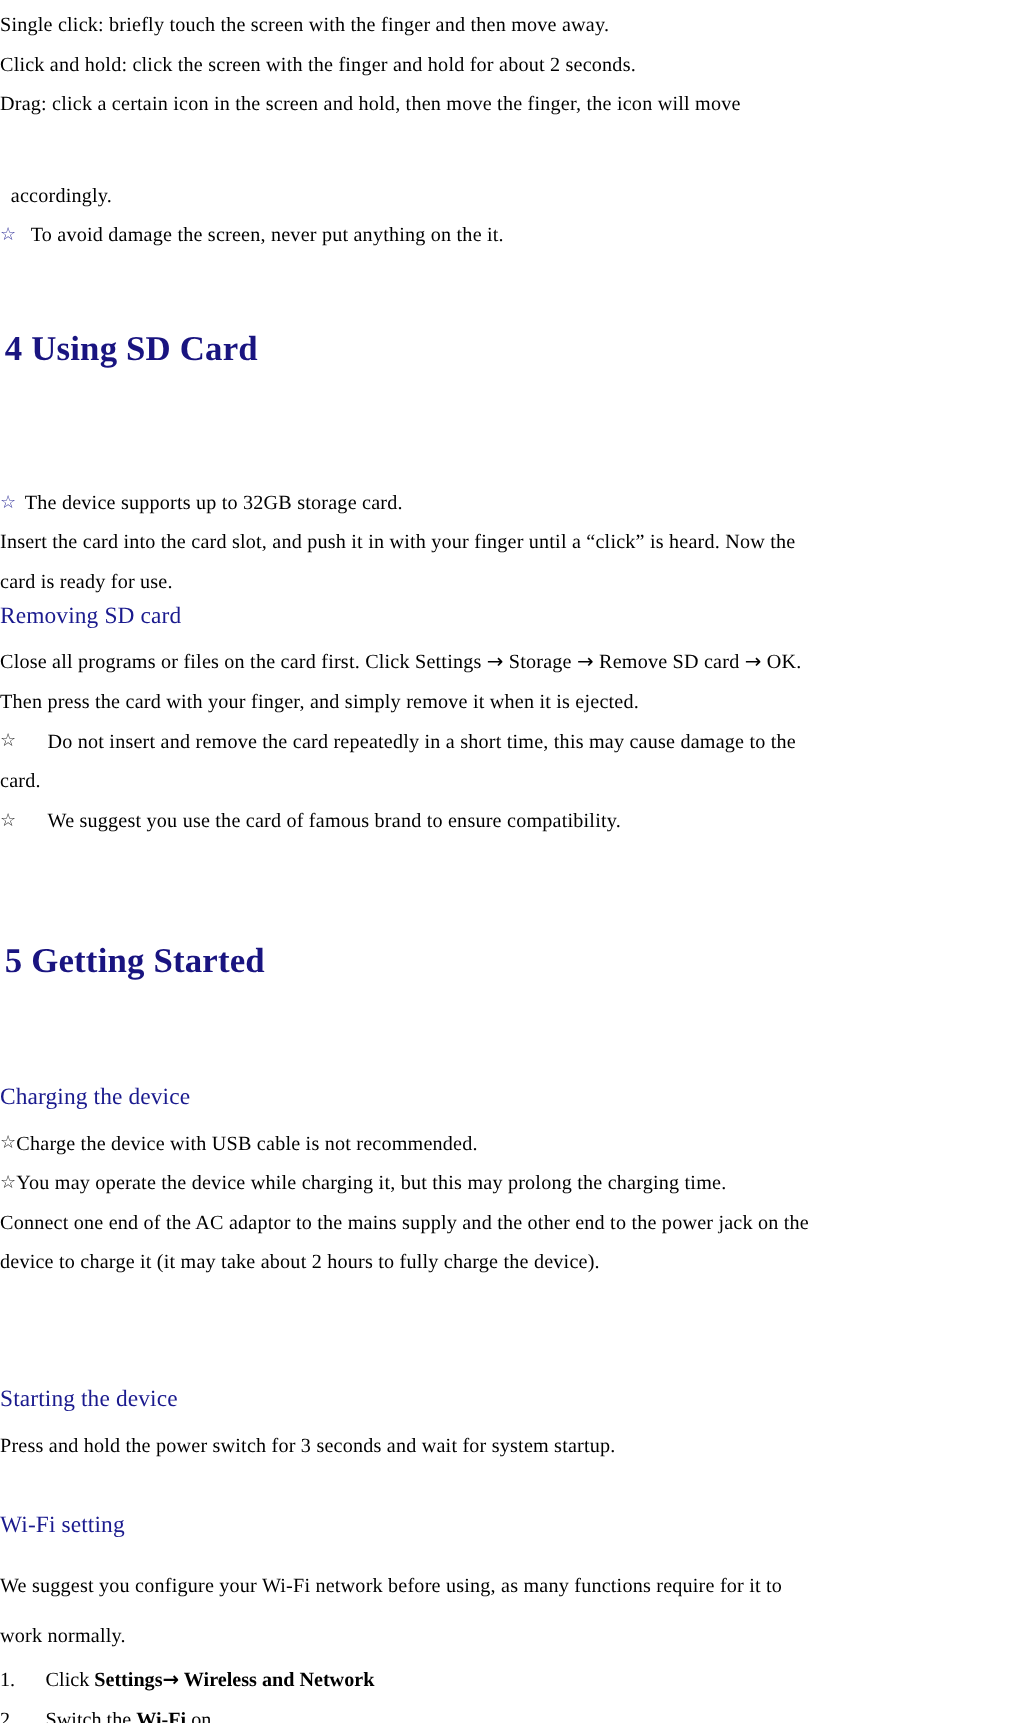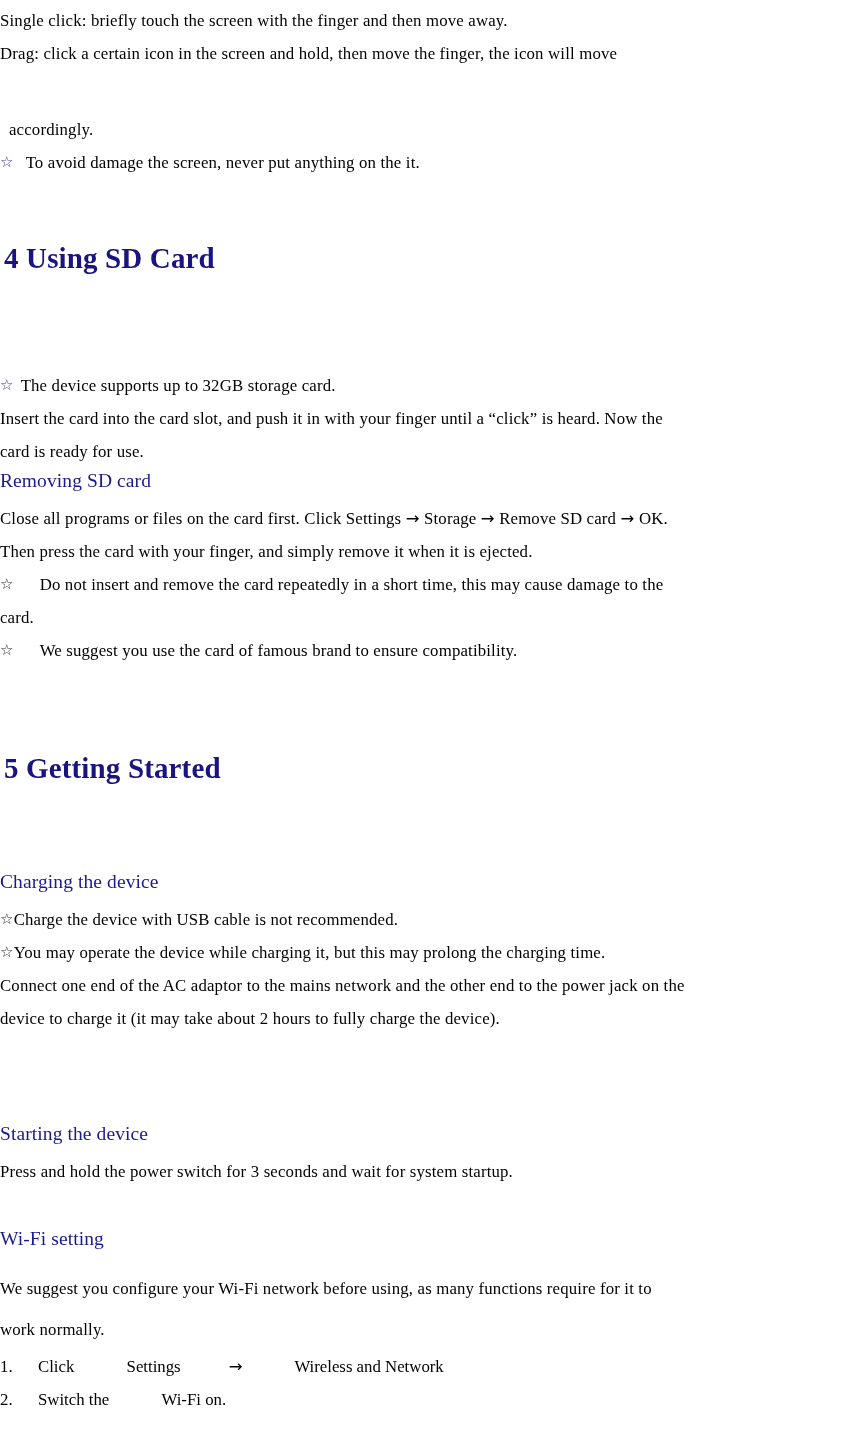--- a/index.html
+++ b/index.html
@@ -70,21 +70,21 @@
   .star-gap-wide { margin-right: 12px; }
   .star-gap-med  { margin-right: 7px; }
   .star-gap-none { margin-right: 0px; }
 
   
   .arrow-thin {
     font-family: "DejaVu Sans", sans-serif;
     font-size: 16.5px;
   }
 
-  b, .b { font-weight: normal; margin-left: 48px; }
+  b, .b { font-weight: bold; }
 
   
   .numlist { margin: 0; padding: 0; list-style: none; }
   .numrow {
     font-size: 16.8px;
     line-height: 33px;
     display: block;
     white-space: pre;
   }
   .numrow .num { display: inline-block; width: 38px; }
@@ -111,20 +111,21 @@
 </style>
 </head>
 <body>
 
 <div class="page">
 
   <div class="sp-4"></div>
 
   <p class="line">Single click: briefly touch the screen with the finger and then move away.</p>
 
+  <p class="line">Click and hold: click the screen with the finger and hold for about 2 seconds.</p>
 
   <p class="line">Drag: click a certain icon in the screen and hold, then move the finger, the icon will move</p>
 
   <p class="line indent-sm">accordingly.</p>
 
   <p class="line"><span class="star star-blue star-gap-wide">☆</span><span>To avoid damage the screen, never put anything on the it.</span></p>
 
   <div class="sp-60"></div>
 
   <h1 class="h-major">4 Using SD Card</h1>
@@ -157,21 +158,21 @@
   <div class="sp-60"></div>
   <div class="sp-22"></div>
 
   <h2 class="h-minor">Charging the device</h2>
   <div class="sp-8"></div>
 
   <p class="line"><span class="star star-black star-gap-none">☆</span><span>Charge the device with USB cable is not recommended.</span></p>
 
   <p class="line"><span class="star star-black star-gap-none">☆</span><span>You may operate the device while charging it, but this may prolong the charging time.</span></p>
 
-  <p class="line">Connect one end of the AC adaptor to the mains network and the other end to the power jack on the</p>
+  <p class="line">Connect one end of the AC adaptor to the mains supply and the other end to the power jack on the</p>
   <p class="line">device to charge it (it may take about 2 hours to fully charge the device).</p>
 
   <div class="sp-60"></div>
   <div class="sp-26"></div>
 
   <h2 class="h-minor">Starting the device</h2>
   <div class="sp-8"></div>
 
   <p class="line">Press and hold the power switch for 3 seconds and wait for system startup.</p>
 

